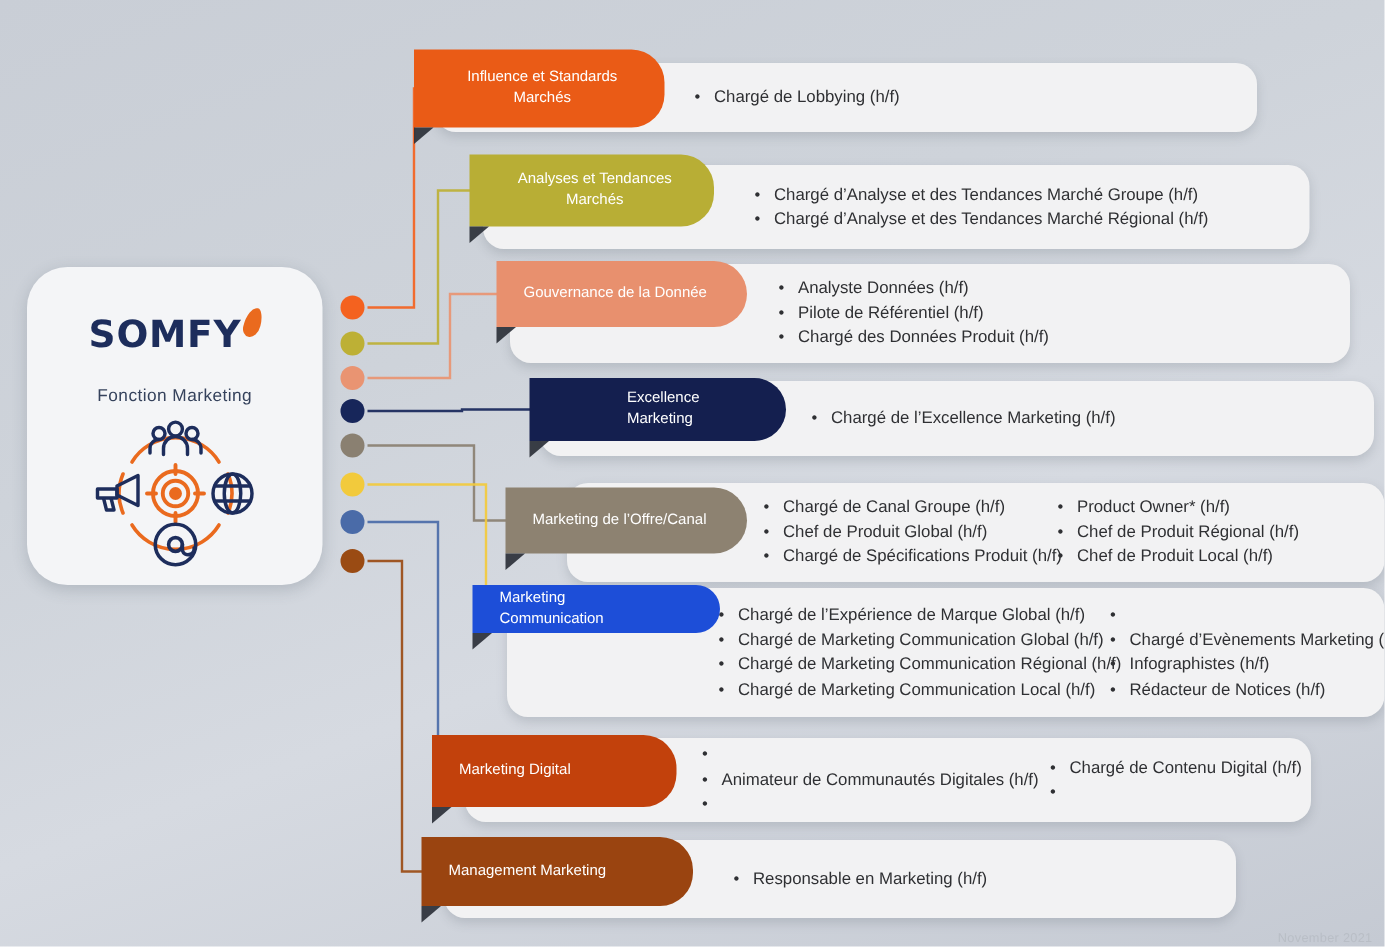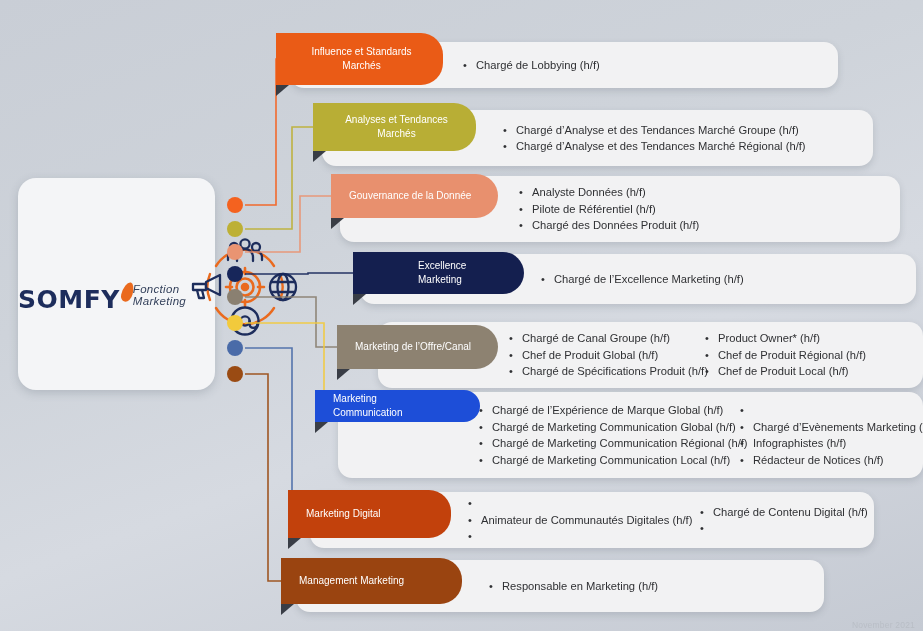--- a/index.html
+++ b/index.html
@@ -12,23 +12,23 @@
     background: linear-gradient(160deg, #c9ced6 0%, #ced3da 35%, #d6dae1 60%, #c5cad3 100%);
     position: relative;
   }
 
   
   #brand-card {
     position: absolute;
     left: 18px; top: 178px;
     width: 197px; height: 212px;
     background: #f4f5f7;
-    border-radius: 18px;
+    border-radius: 27px;
     box-shadow: 0 3px 10px rgba(70,80,95,.22);
-    display: flex; flex-direction: row; align-items: center;
+    display: flex; flex-direction: column; align-items: center;
   }
   #brand-logo {
     margin-top: 30px;
     display: flex; align-items: flex-start;
     letter-spacing: .5px;
   }
   #brand-logo .word {
     font-family: "DejaVu Sans", sans-serif;
     font-weight: 700;
     font-size: 25px;
@@ -39,21 +39,20 @@
     margin-left: 2px; margin-top: -3px;
     background: #ea6a1e;
     border-radius: 60% 40% 55% 45% / 70% 55% 45% 30%;
     transform: rotate(14deg);
   }
   #brand-subtitle {
     margin-top: 21px;
     font-size: 11.5px;
     color: #35425c;
     letter-spacing: .3px;
-    font-style: italic;
   }
   #brand-graphic { margin-top: 10px; }
 
   
   #wiring {
     position: absolute; left: 0; top: 0;
     width: 923px; height: 631px;
     pointer-events: none;
   }
 

